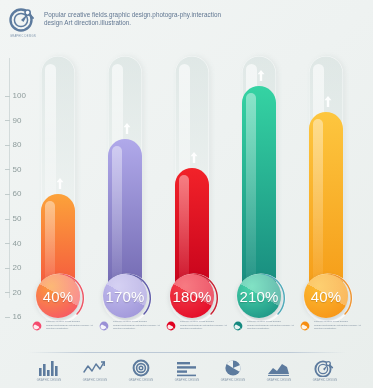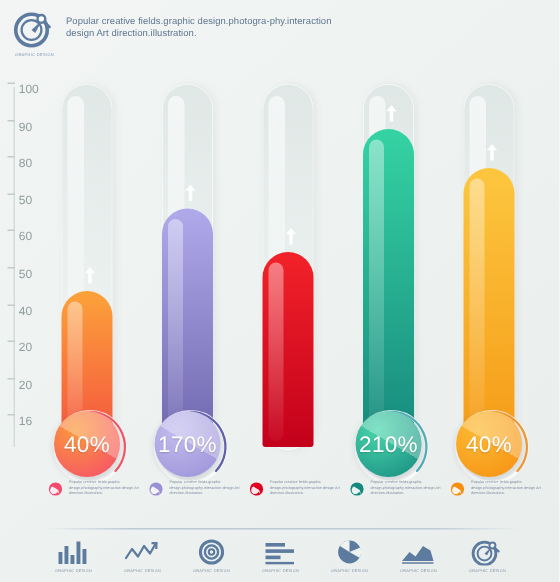--- a/index.html
+++ b/index.html
@@ -48,21 +48,21 @@
     width: 30px; height: 255px;
   }
   .axis-line {
     position: absolute; left: 9px; top: 8px;
     width: 1px; height: 240px;
     background: #d3dbdb;
   }
   .tick {
     position: absolute; left: 0;
     width: 30px; height: 10px;
-    display: flex; 
+    display: flex; align-items: center; margin-top: 36px;
   }
   .tick-mark {
     width: 5px; height: 1px; background: #c2cccc;
     margin-left: 5px;
   }
   .tick-label {
     font-size: 8px; color: #8e9c9c;
     margin-left: 2.5px; line-height: 10px;
   }
 
@@ -287,20 +287,29 @@
       <div class="col" style="left:142px">
         <div class="track">
           <div class="track-gloss"></div>
         </div>
         <svg class="arrow" style="top:100.85999999999999px" viewBox="0 0 9 13">
           <path d="M4.5 1 L8 5.2 L5.7 5.2 L5.7 12 L3.3 12 L3.3 5.2 L1 5.2 Z" fill="#ffffff" opacity=".92"></path>
         </svg>
         <div class="fill" style="top:117.85999999999999px;height:130.14000000000001px;background:linear-gradient(180deg,#f22229 0%,#c3001b 100%)">
           <div class="fill-gloss"></div>
         </div>
+        <div class="badge" style="left:-4px;top:222px">
+          <svg class="badge-ring" viewBox="0 0 52 52">
+            <circle cx="26" cy="26" r="23.5" fill="none" stroke="#ffffff" stroke-width="2.2" opacity=".85"></circle>
+            <path d="M26 2.5 A23.5 23.5 0 0 1 43 42" fill="none" stroke="#c8192b" stroke-width="1.5" stroke-linecap="round" opacity=".95"></path>
+          </svg>
+          <div class="badge-disc" style="background:radial-gradient(circle at 34% 28%,#f4414c 0%,#e00020 100%)"></div>
+          <div class="badge-wedge"></div>
+          <div class="badge-label" style="position:absolute;left:0;top:0;width:48px;height:48px;display:flex;align-items:center;justify-content:center">180%</div>
+        </div>
       </div>
       <div class="col" style="left:209px">
         <div class="track">
           <div class="track-gloss"></div>
         </div>
         <svg class="arrow" style="top:18.919999999999987px" viewBox="0 0 9 13">
           <path d="M4.5 1 L8 5.2 L5.7 5.2 L5.7 12 L3.3 12 L3.3 5.2 L1 5.2 Z" fill="#ffffff" opacity=".92"></path>
         </svg>
         <div class="fill" style="top:35.91999999999999px;height:212.08px;background:linear-gradient(180deg,#35d3a3 0%,#17887d 100%)">
           <div class="fill-gloss"></div>

